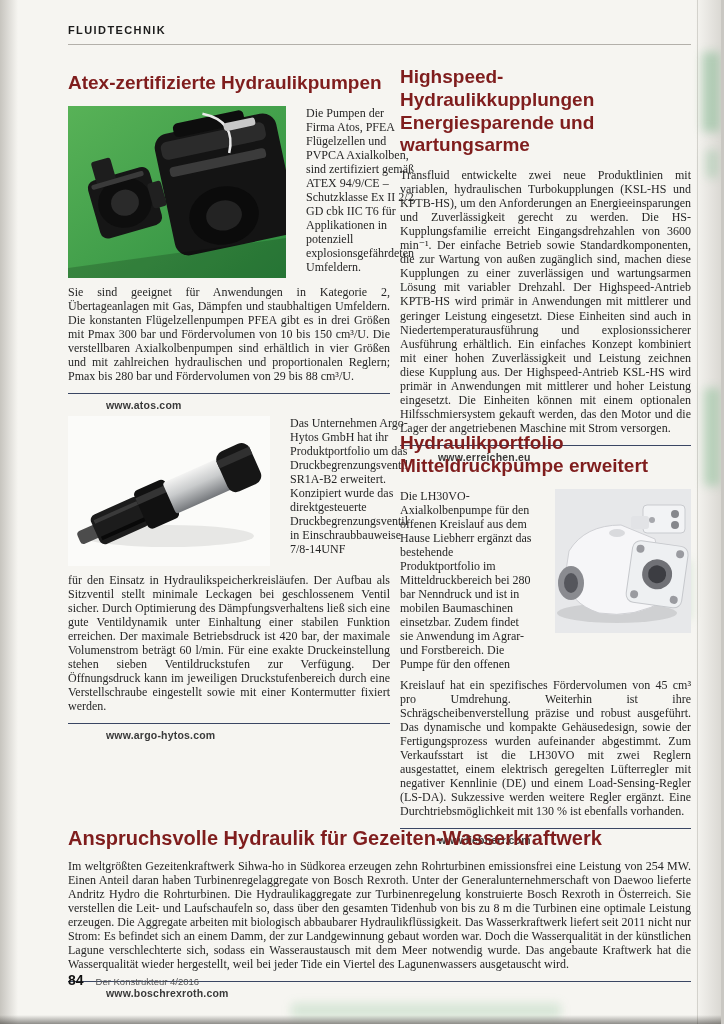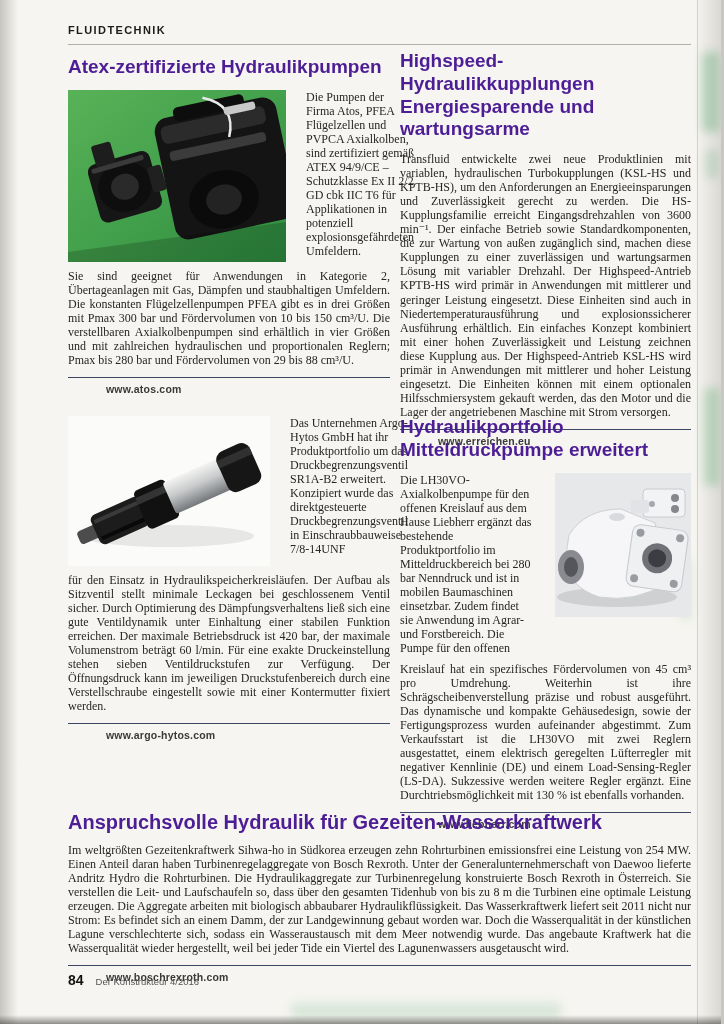--- a/index.html
+++ b/index.html
@@ -24,21 +24,21 @@
         letter-spacing:1.4px;color:#1c1c1c;}
   .header-rule{position:absolute;left:68px;top:44px;width:623px;height:1px;background:#b3b0aa;}
 
   .article{position:absolute;}
   .a1{left:68px;top:56px;width:322px;}
   .a2{left:400px;top:50px;width:291px;}
   .a3{left:68px;top:416px;width:322px;}
   .a4{left:400px;top:416px;width:291px;}
   .a5{left:68px;top:810px;width:623px;}
 
-  .title{color:#4c1d95;font-weight:bold;font-size:19px;line-height:1.2;margin:0 0 11px 0;}
+  .title{color:#7f1d1d;font-weight:bold;font-size:19px;line-height:1.2;margin:16px 0 11px 0;}
   .title span{display:block;}
   .a5 .title{font-size:20px;margin-bottom:9px;}
 
   .body,.intro{font-family:"Liberation Serif","DejaVu Serif",serif;font-size:12px;
         line-height:1.17;color:#262626;text-align:justify;margin:0;}
   .intro{text-align:left;}
   .media{display:flex;gap:20px;margin-bottom:7px;align-items:flex-start;}
   .media .pic{flex:0 0 auto;display:block;}
   .media .intro{flex:1 1 auto;}
 

